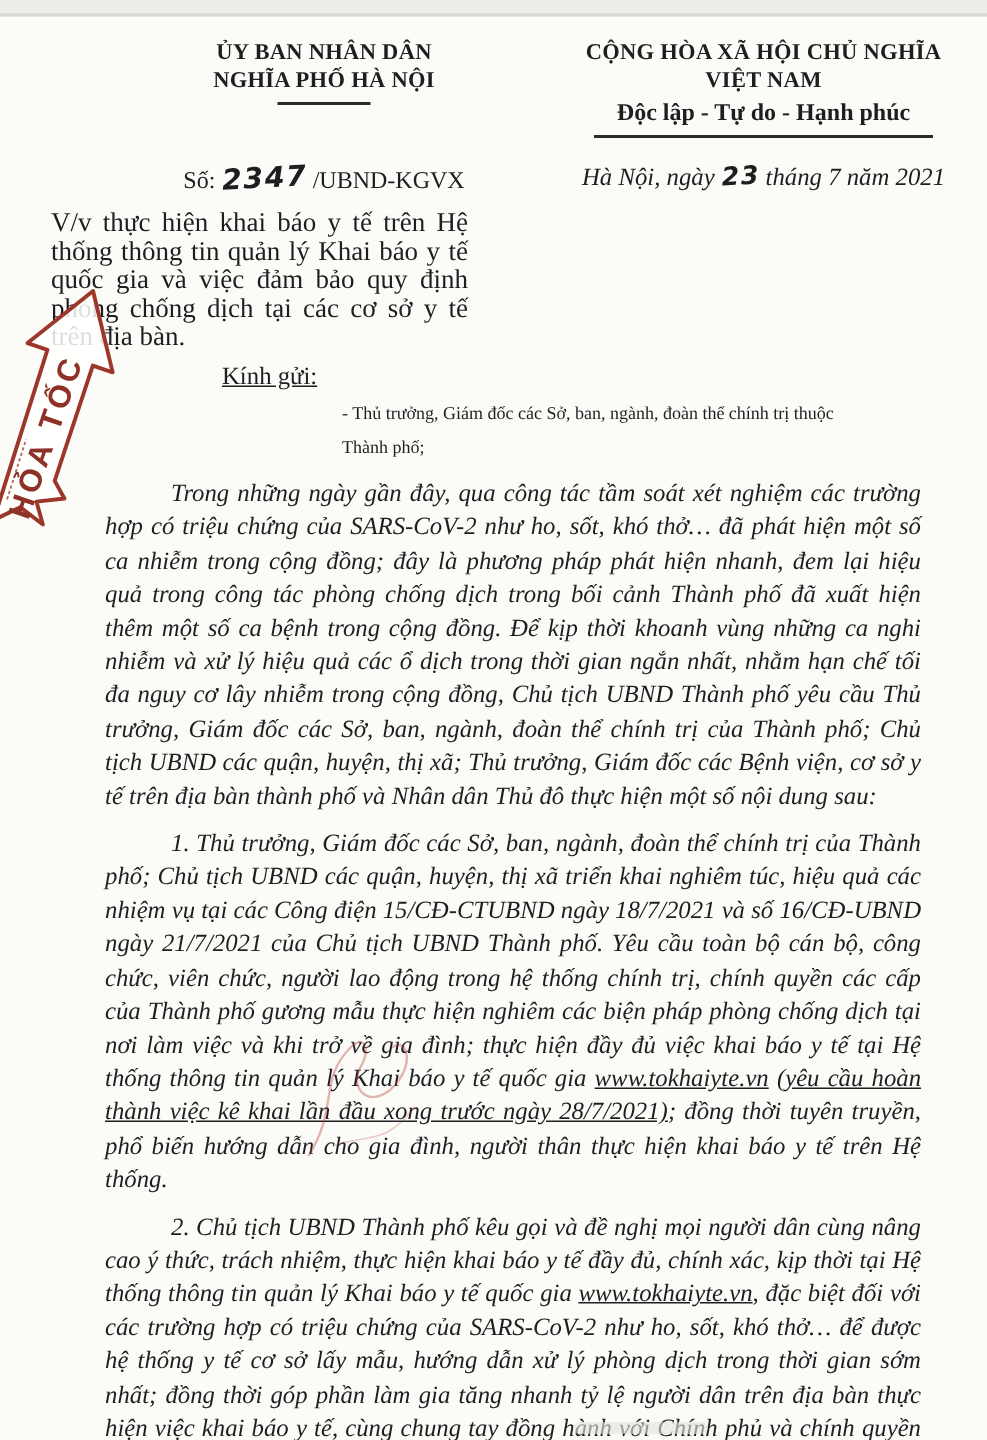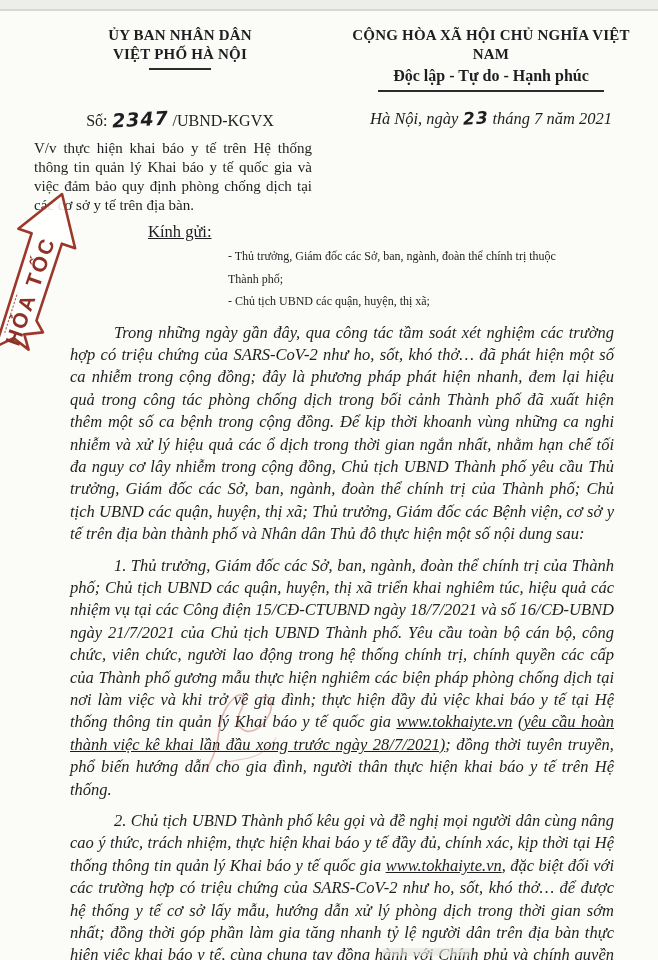--- a/index.html
+++ b/index.html
@@ -5,21 +5,21 @@
   html,body{margin:0;padding:0;}
   body{
     width:658px;height:960px;
     background:#fbfbf8;
     font-family:"Liberation Serif",serif;
     color:#1e1e21;
     position:relative;
     overflow:hidden;
   }
   .topstrip{height:9px;background:#edeeea;border-bottom:2px solid #d7d7d3;}
-  .row{display:flex;}
+  .row{display:flex;padding-left:36px;}
   .col-left{width:268px;margin-left:46px;text-align:center;flex:none;}
   .col-right{flex:1;text-align:center;margin-right:14px;margin-left:24px;}
   .issuer-line{font-weight:bold;font-size:15px;line-height:19px;letter-spacing:.2px;}
   .national-line1{font-weight:bold;font-size:15px;line-height:19px;letter-spacing:.2px;}
   .motto{font-weight:bold;font-size:16px;line-height:20px;margin-top:2px;}
   .rule{height:2px;background:#2b2b2e;margin:4px auto 0;}
   .rule-left{width:62px;}
   .rule-right{width:226px;}
   .header{margin-top:15px;}
   .numrow{margin-top:16px;}
@@ -27,40 +27,40 @@
   .handwritten{
     font-family:"DejaVu Sans",sans-serif;
     font-style:italic;font-weight:bold;
     font-size:19px;letter-spacing:1px;
     display:inline-block;transform:rotate(-3deg);
   }
   .hand-day{font-size:17px;}
   .dateline{font-style:italic;font-size:16.5px;}
   .subject{
     width:278px;margin:9px 0 0 34px;
-    font-size:15px;line-height:19px;text-align:justify;
+    font-size:18px;line-height:19px;text-align:justify;
   }
   .salutation{margin:7px 0 0 148px;font-size:16.5px;text-decoration:underline;}
   .recipients{margin:3px 0 0 228px;width:348px;font-size:12px;line-height:22.5px;}
   .body-text{margin:9px 44px 0 70px;font-size:16.5px;text-align:justify;}
   .body-text p{margin:0 0 9px;text-indent:44px;line-height:22.4px;font-style:italic;}
   .u{text-decoration:underline;}
   .stamp{position:absolute;left:-8px;top:183px;width:106px;height:178px;pointer-events:none;}
   .paraph{position:absolute;left:188px;top:668px;width:130px;height:115px;opacity:.45;pointer-events:none;}
   .smudge{position:absolute;left:382px;top:948px;width:90px;height:8px;background:#e4e4de;border-radius:4px;opacity:.6;}
 </style>
 </head>
 <body>
 
 <div class="topstrip"></div>
 
 <div class="row header">
   <div class="col-left">
     <div class="issuer-line">ỦY BAN NHÂN DÂN</div>
-    <div class="issuer-line">VIỆT PHỐ HÀ NỘI</div>
+    <div class="issuer-line">NGHĨA PHỐ HÀ NỘI</div>
     <div class="rule rule-left"></div>
   </div>
   <div class="col-right">
     <div class="national-line1">CỘNG HÒA XÃ HỘI CHỦ NGHĨA VIỆT NAM</div>
     <div class="motto">Độc lập - Tự do - Hạnh phúc</div>
     <div class="rule rule-right"></div>
   </div>
 </div>
 
 <div class="row numrow">
@@ -82,21 +82,20 @@
   <g transform="translate(16,168) rotate(-71)">
     <path d="M0,-13 L119,-16 L119,-30 L166,0 L119,30 L119,16 L38,17 L29,27 L21,10 L8,19 L14,1 Z" fill="#ffffff" fill-opacity="0.85" stroke="#9c372a" stroke-width="2.6" stroke-linejoin="round"></path>
     <path d="M16,-9 L58,-10" stroke="#a84436" stroke-width="1.2" stroke-dasharray="2.2,1.6" opacity="0.8"></path>
     <text x="64" y="9" text-anchor="middle" font-family="Liberation Sans, sans-serif" font-size="21" font-weight="bold" fill="#8e3126" letter-spacing="2.5">HỎA TỐC</text>
   </g>
 </svg>
 
 <div class="salutation">Kính gửi:</div>
 <div class="recipients">
     <div>- Thủ trưởng, Giám đốc các Sở, ban, ngành, đoàn thể chính trị thuộc Thành phố;</div>
-    <div>- Chủ tịch UBND các quận, huyện, thị xã;</div>
   </div>
 
 <div class="body-text">
     <p><span>Trong những ngày gần đây, qua công tác tầm soát xét nghiệm các trường hợp có triệu chứng của SARS-CoV-2 như ho, sốt, khó thở… đã phát hiện một số ca nhiễm trong cộng đồng; đây là phương pháp phát hiện nhanh, đem lại hiệu quả trong công tác phòng chống dịch trong bối cảnh Thành phố đã xuất hiện thêm một số ca bệnh trong cộng đồng. Để kịp thời khoanh vùng những ca nghi nhiễm và xử lý hiệu quả các ổ dịch trong thời gian ngắn nhất, nhằm hạn chế tối đa nguy cơ lây nhiễm trong cộng đồng, Chủ tịch UBND Thành phố yêu cầu Thủ trưởng, Giám đốc các Sở, ban, ngành, đoàn thể chính trị của Thành phố; Chủ tịch UBND các quận, huyện, thị xã; Thủ trưởng, Giám đốc các Bệnh viện, cơ sở y tế trên địa bàn thành phố và Nhân dân Thủ đô thực hiện một số nội dung sau:</span></p>
     <p><span>1. Thủ trưởng, Giám đốc các Sở, ban, ngành, đoàn thể chính trị của Thành phố; Chủ tịch UBND các quận, huyện, thị xã triển khai nghiêm túc, hiệu quả các nhiệm vụ tại các Công điện 15/CĐ-CTUBND ngày 18/7/2021 và số 16/CĐ-UBND ngày 21/7/2021 của Chủ tịch UBND Thành phố. Yêu cầu toàn bộ cán bộ, công chức, viên chức, người lao động trong hệ thống chính trị, chính quyền các cấp của Thành phố gương mẫu thực hiện nghiêm các biện pháp phòng chống dịch tại nơi làm việc và khi trở về gia đình; thực hiện đầy đủ việc khai báo y tế tại Hệ thống thông tin quản lý Khai báo y tế quốc gia </span><span class="u">www.tokhaiyte.vn</span><span> </span><span class="u">(yêu cầu hoàn thành việc kê khai lần đầu xong trước ngày 28/7/2021)</span><span>; đồng thời tuyên truyền, phổ biến hướng dẫn cho gia đình, người thân thực hiện khai báo y tế trên Hệ thống.</span></p>
     <p><span>2. Chủ tịch UBND Thành phố kêu gọi và đề nghị mọi người dân cùng nâng cao ý thức, trách nhiệm, thực hiện khai báo y tế đầy đủ, chính xác, kịp thời tại Hệ thống thông tin quản lý Khai báo y tế quốc gia </span><span class="u">www.tokhaiyte.vn</span><span>, đặc biệt đối với các trường hợp có triệu chứng của SARS-CoV-2 như ho, sốt, khó thở… để được hệ thống y tế cơ sở lấy mẫu, hướng dẫn xử lý phòng dịch trong thời gian sớm nhất; đồng thời góp phần làm gia tăng nhanh tỷ lệ người dân trên địa bàn thực hiện việc khai báo y tế, cùng chung tay đồng hành với Chính phủ và chính quyền Thành phố thực hiện hiệu quả, kịp thời nhiệm vụ cấp bách phòng chống dịch bệnh.</span></p>
   </div>
 
 <svg class="paraph" viewBox="0 0 130 115" aria-hidden="true">
   <path d="M18,102 C38,70 24,52 46,30 C54,22 60,30 52,44 C44,60 62,74 78,52 C88,38 82,24 74,30" fill="none" stroke="#b43a2c" stroke-width="1.6" stroke-linecap="round" opacity="0.8"></path>

